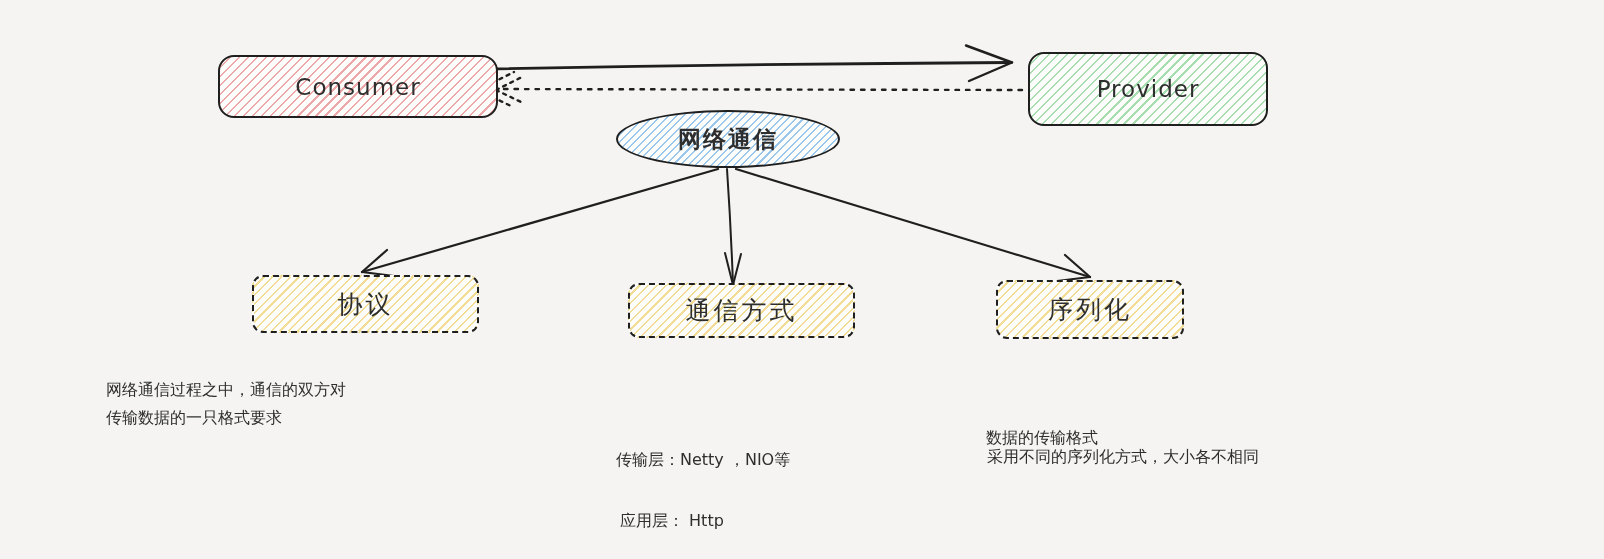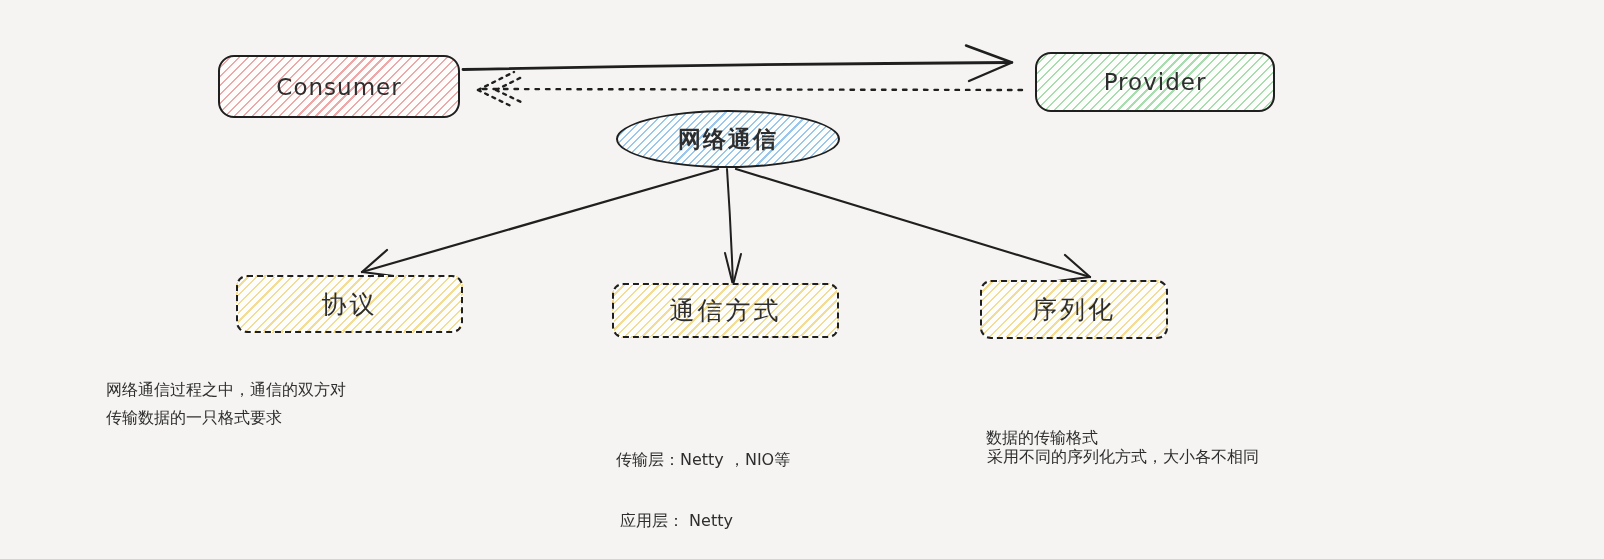--- a/index.html
+++ b/index.html
@@ -26,20 +26,21 @@
     display:flex;align-items:center;justify-content:center;
     background-color:#fdfdfb;
   }
   .solid-node{
     border:2.5px solid var(--stroke,#1f1f1f);
     border-radius:16px;
   }
   .dashed-node{
     border:2.5px dashed var(--stroke,#1f1f1f);
     border-radius:11px;
+    margin-left:16px;
   }
   .ellipse-node{
     border:2.5px solid var(--stroke,#1f1f1f);
     border-radius:50%;
     font-weight:bold;
   }
   .hatch-pink{background-image:repeating-linear-gradient(135deg,var(--consumer-fill) 0 1.6px,transparent 1.6px 6.4px);}
   .hatch-green{background-image:repeating-linear-gradient(135deg,var(--provider-fill) 0 1.6px,transparent 1.6px 6.4px);}
   .hatch-blue{background-image:repeating-linear-gradient(135deg,var(--hub-fill) 0 1.5px,transparent 1.5px 5.4px);}
   .hatch-yellow{background-image:repeating-linear-gradient(135deg,var(--topic-fill) 0 1.6px,transparent 1.6px 6.2px);}
@@ -97,25 +98,25 @@
       <path class="stroke-line" stroke-width="2" d="M 733 285 L 741 254"></path>
     </g>
 
     <g>
       <path class="stroke-line" stroke-width="2.2" d="M 736 169 Q 913 223 1090 277"></path>
       <path class="stroke-line" stroke-width="2.2" d="M 1090 277 L 1065 255"></path>
       <path class="stroke-line" stroke-width="2.2" d="M 1090 277 L 1057 281"></path>
     </g>
   </svg>
 
-  <div class="node solid-node hatch-pink" style="left:218px;top:55px;width:242px;height:63px;">
+  <div class="node solid-node hatch-pink" style="left:218px;top:55px;width:280px;height:63px;">
     <span class="node-label">Consumer</span>
   </div>
 
-  <div class="node solid-node hatch-green" style="left:1028px;top:52px;width:240px;height:60px;margin-left:7px;">
+  <div class="node solid-node hatch-green" style="left:1028px;top:52px;width:240px;height:74px;">
     <span class="node-label">Provider</span>
   </div>
 
   <div class="node ellipse-node hatch-blue" style="left:616px;top:110px;width:224px;height:58px;">
     <span class="node-label hub-label">网络通信</span>
   </div>
 
   <div class="node dashed-node hatch-yellow" style="left:236px;top:275px;width:227px;height:58px;">
     <span class="node-label cjk-label">协议</span>
   </div>
@@ -127,18 +128,18 @@
   <div class="node dashed-node hatch-yellow" style="left:980px;top:280px;width:188px;height:59px;">
     <span class="node-label cjk-label">序列化</span>
   </div>
 
   <div class="note" style="left:106px;top:376px;">
     <div>网络通信过程之中，通信的双方对</div>
     <div>传输数据的一只格式要求</div>
   </div>
 
   <div class="note" style="left:616px;top:446px;">传输层：Netty ，NIO等</div>
-  <div class="note" style="left:620px;top:507px;">应用层： Netty</div>
+  <div class="note" style="left:620px;top:507px;">应用层： Http</div>
 
   <div class="note" style="left:986px;top:381px;margin-top:43px;">数据的传输格式</div>
   <div class="note" style="left:987px;top:443px;">采用不同的序列化方式，大小各不相同</div>
 
 </div>
 
 </body></html>

